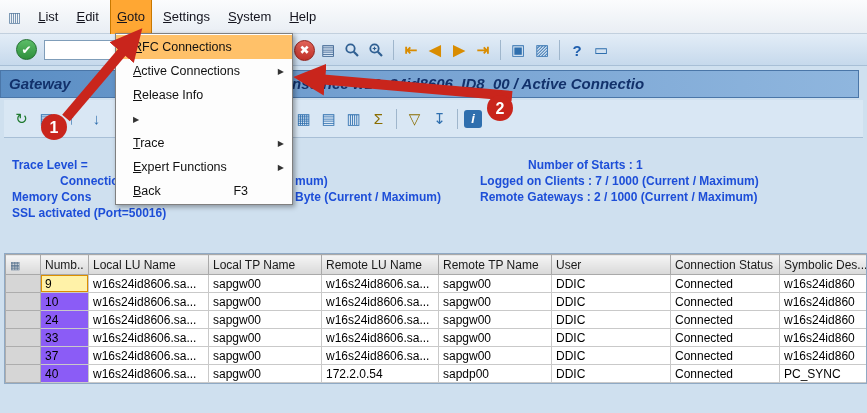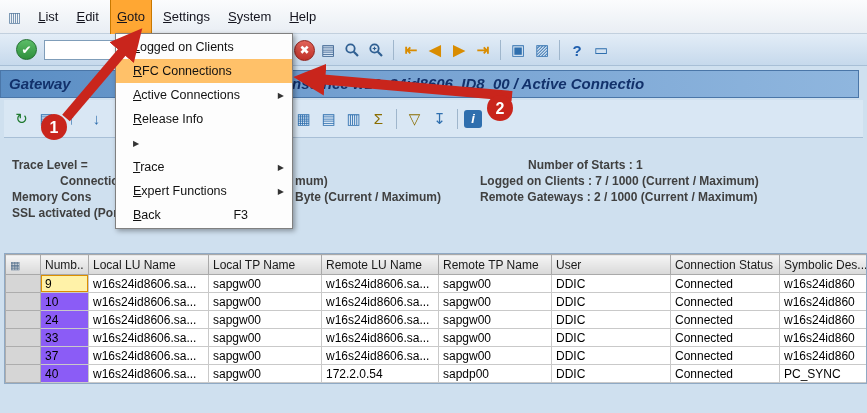--- a/index.html
+++ b/index.html
@@ -52,21 +52,21 @@
   .aicon { width:23px; height:23px; display:flex; align-items:center; justify-content:center;
     font-size:15px; border-radius:3px; cursor:default; }
   .aicon.green { color:#1f7a2f; }
   .aicon.blue { color:#2f6fae; }
   .aicon.gold { color:#8a6d00; }
   .aicon.infoi { background:#2f6fae; color:#fff; width:18px; height:18px; border-radius:3px;
     font-size:13px; font-weight:bold; font-style:italic; }
 
   
   .infopanel { position:absolute; left:4px; top:140px; width:859px; height:110px; }
-  .infopanel span { position:absolute; font-size:12px; font-weight:bold; color:#404040; white-space:nowrap; }
+  .infopanel span { position:absolute; font-size:12px; font-weight:bold; color:#1d4ed8; white-space:nowrap; }
 
   
   .gridarea { position:absolute; left:4px; top:253px; width:863px; overflow:hidden;
     border:1px solid #8fa9c4; background:#fff; }
   table { border-collapse:collapse; table-layout:fixed; width:930px; font-size:12px; }
   th { background:linear-gradient(#f5f5f5,#d9d9d9); border:1px solid #a9a9a9; height:20px;
     font-weight:normal; text-align:left; padding:0 4px; white-space:nowrap; overflow:hidden; color:#1a1a1a; }
   td { border:1px solid #c9c9c9; height:18px; padding:0 4px; background:#fff;
     white-space:nowrap; overflow:hidden; color:#000; }
   td.sel { background:#d6d6d6; border-color:#adadad; }
@@ -271,23 +271,20 @@
           <td>sapdp00</td>
           <td>DDIC</td>
           <td>Connected</td>
           <td>PC_SYNC</td>
         </tr>
       </tbody>
     </table>
   </div>
 
   <div class="dropdown">
-    <div class="menu-item">
-      <span class="mlabel">Logged on Clients</span>
-    </div>
     <div class="menu-item hl">
       <span class="mlabel">RFC Connections</span>
     </div>
     <div class="menu-item">
       <span class="mlabel">Active Connections</span>
       <span class="subarrow">▶</span>
     </div>
     <div class="menu-item">
       <span class="mlabel">Release Info</span>
     </div>

